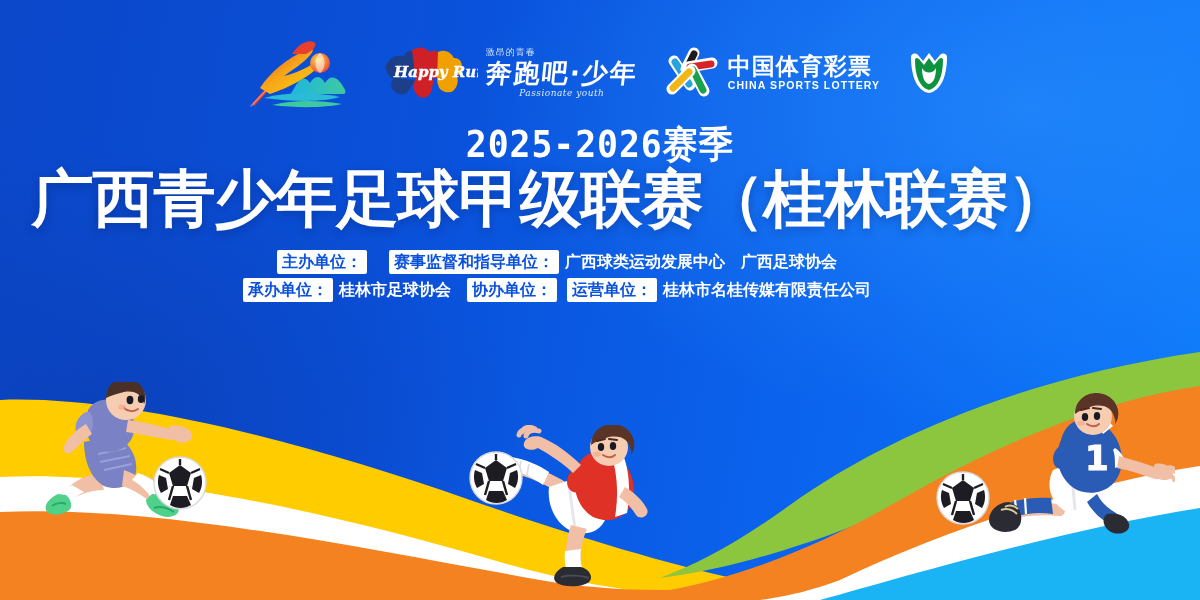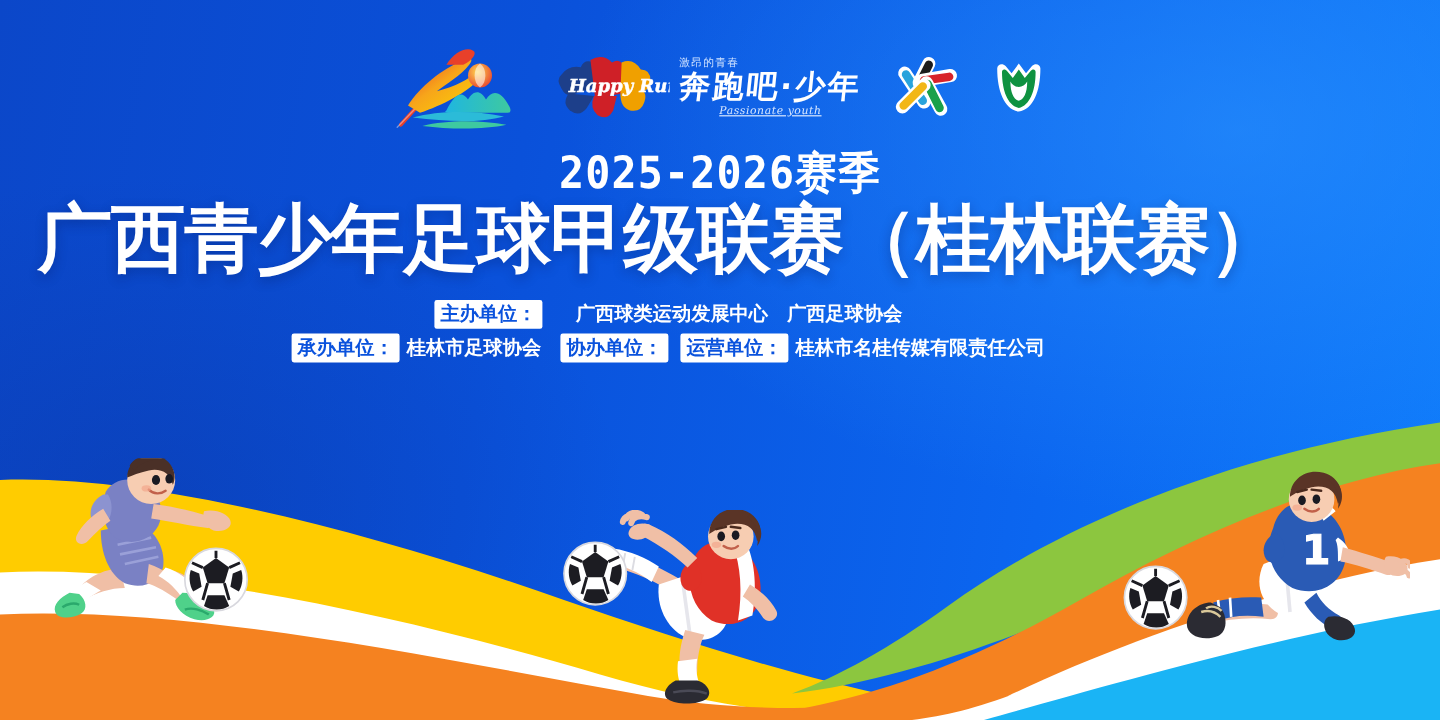--- a/index.html
+++ b/index.html
@@ -23,21 +23,21 @@
   #logostrip{position:absolute;left:0;top:28px;width:1200px;height:90px;
              display:flex;justify-content:center;align-items:center;gap:26px;}
   .logo{display:flex;align-items:center;height:78px;}
   .divtxt{display:flex;flex-direction:column;justify-content:center;}
 
   
   .hr-cn{font-size:26px;font-weight:bold;color:#ffffff;letter-spacing:2px;
          font-family:"DejaVu Sans","Liberation Sans",sans-serif;line-height:1;transform:skewX(-6deg);}
   .hr-top{font-size:9px;color:#cfe2ff;letter-spacing:1px;text-align:left;line-height:1;margin-bottom:3px;}
   .hr-sub{font-size:9px;color:#dbe9ff;letter-spacing:.5px;text-align:center;line-height:1;
-          margin-top:3px;font-style:italic;font-family:"DejaVu Serif",serif;text-decoration:underline;}
+          margin-top:3px;font-style:italic;font-family:"DejaVu Serif",serif;}
 
   
   .csl-cn{font-size:23px;font-weight:bold;color:#ffffff;letter-spacing:1px;line-height:1.05;
           font-family:"DejaVu Sans","Liberation Sans",sans-serif;}
   .csl-en{font-size:10.5px;font-weight:bold;color:#ffffff;letter-spacing:1.1px;line-height:1.1;margin-top:2px;}
 
   
   .gls-cn{font-size:30px;font-weight:bold;color:#111;letter-spacing:1px;line-height:1;
           -webkit-text-stroke:3px #ffffff;paint-order:stroke fill;
           font-family:"DejaVu Sans","Liberation Sans",sans-serif;}
@@ -161,20 +161,24 @@
           <path d="M30,8 L22,24" stroke="#ffffff" stroke-width="11"></path>
           <path d="M30,9 L23,23" stroke="#1c1c1c" stroke-width="7"></path>
           <path d="M24,22 L48,18" stroke="#ffffff" stroke-width="11"></path>
           <path d="M26,22 L47,19" stroke="#d8232a" stroke-width="7"></path>
           <path d="M28,24 L40,46" stroke="#ffffff" stroke-width="11"></path>
           <path d="M29,25 L39,45" stroke="#1aa14b" stroke-width="7"></path>
           <path d="M26,26 L8,44" stroke="#ffffff" stroke-width="11"></path>
           <path d="M25,27 L9,43" stroke="#f2b717" stroke-width="7"></path>
         </g>
       </svg>
+      <div class="divtxt">
+        <div class="csl-cn">中国体育彩票</div>
+        <div class="csl-en">CHINA SPORTS LOTTERY</div>
+      </div>
     </div>
 
     <div class="logo" style="gap:6px;">
       <svg width="46" height="50" viewBox="0 0 46 50">
         <path d="M5,9 C5,6 9,4 12,7 L17,13 L23,5 L29,13 L34,7 C37,4 41,6 41,9
                  C41,28 35,43 23,45 C11,43 5,28 5,9 Z" fill="#ffffff"></path>
         <path d="M9,12 C9,10 11,9 13,11 L18,17 L23,10 L28,17 L33,11 C35,9 37,10 37,12
                  C37,28 32,40 23,42 C14,40 9,28 9,12 Z" fill="#0f9240"></path>
         <path d="M16,20 C16,30 19,35 23,36 C27,35 30,30 30,20 C27,26 19,26 16,20 Z" fill="#ffffff"></path>
       </svg>
@@ -182,20 +186,21 @@
 
   </div>
 
   <div id="season">2025-2026赛季</div>
   <div id="maintitle">广西青少年足球甲级联赛（桂林联赛）</div>
 
   <div id="credits">
     <div class="crow">
       <span class="chip">主办单位：</span>
       <span class="gap"></span>
+      <span class="chip">赛事监督和指导单位：</span>
       <span class="cval">广西球类运动发展中心　广西足球协会</span>
     </div>
     <div class="crow">
       <span class="chip">承办单位：</span>
       <span class="cval">桂林市足球协会</span>
       <span class="gap-s"></span>
       <span class="chip">协办单位：</span>
       <span class="gap-s"></span>
       <span class="chip">运营单位：</span>
       <span class="cval">桂林市名桂传媒有限责任公司</span>

